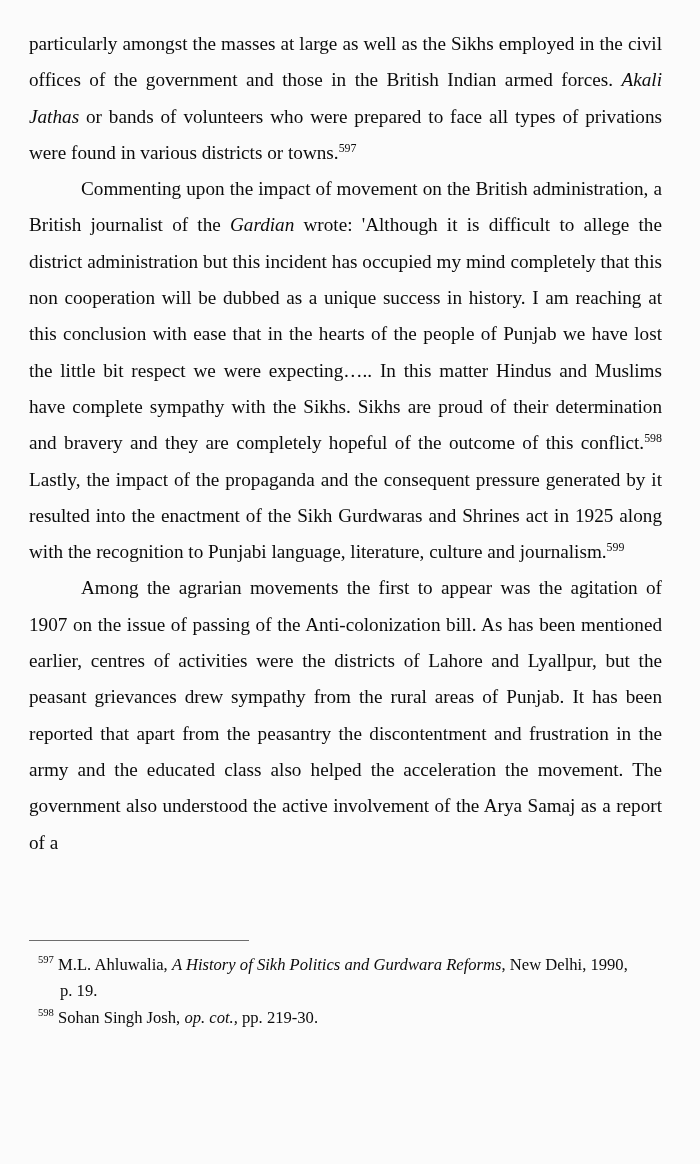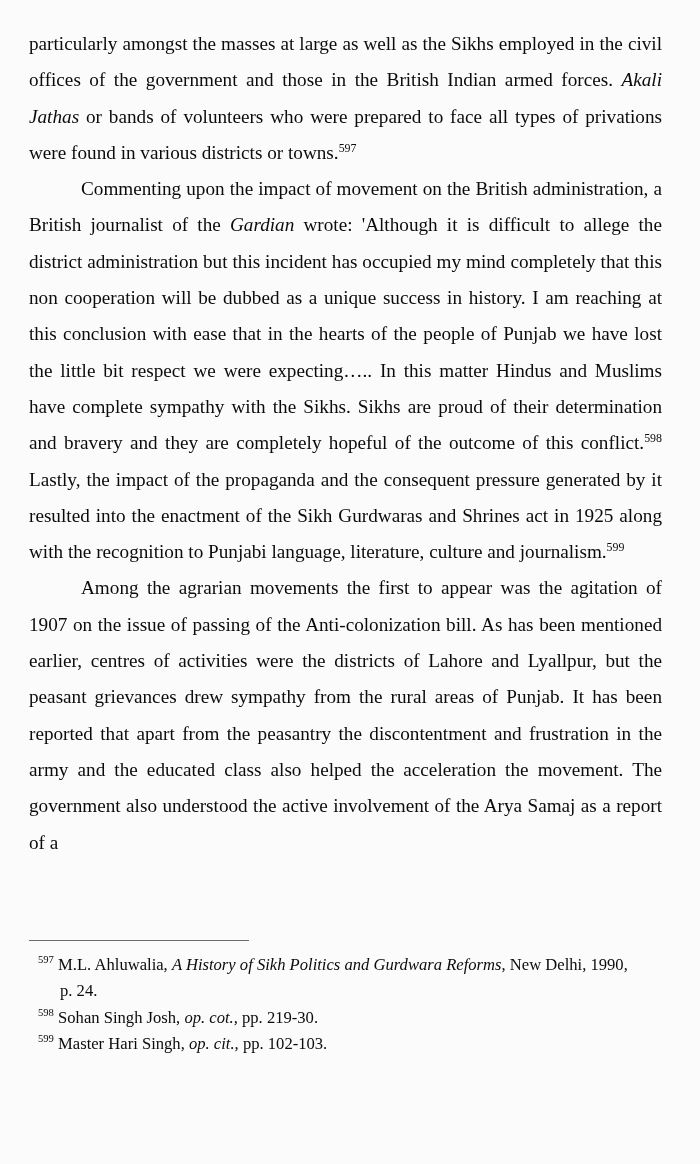--- a/index.html
+++ b/index.html
@@ -86,18 +86,17 @@
 
   <div class="body-text">
     <p class="para"><span>particularly amongst the masses at large as well as the Sikhs employed in the civil offices of the government and those in the British Indian armed forces.  </span><span class="ital">Akali Jathas</span><span> or bands of volunteers who were prepared to face all types of privations were found in various districts or towns.</span><sup>597</sup></p>
     <p class="para indent"><span>Commenting upon the impact of movement on the British administration, a British journalist of the </span><span class="ital">Gardian</span><span> wrote: 'Although it is difficult to allege the district administration but this incident has occupied my mind completely that this non cooperation will be dubbed as a unique success in history. I am reaching at this conclusion with ease that in the hearts of the people of Punjab we have lost the little bit respect we were expecting….. In this matter Hindus and Muslims have complete sympathy with the Sikhs.  Sikhs are proud of their determination and bravery and they are completely hopeful of the outcome of this conflict.</span><sup>598</sup><span>  Lastly, the impact of the propaganda and the consequent pressure generated by it resulted into the enactment of the Sikh Gurdwaras and Shrines act in 1925 along with the recognition to Punjabi language, literature, culture and journalism.</span><sup>599</sup></p>
     <p class="para indent"><span>Among the agrarian movements the first to appear was the agitation of 1907 on the issue of passing of the Anti-colonization bill.  As has been mentioned earlier, centres of activities were the districts of Lahore and Lyallpur, but the peasant grievances drew sympathy from the rural areas of Punjab.  It has been reported that apart from the peasantry the discontentment  and frustration in the army and the educated class also helped the acceleration the movement.   The government also understood the active involvement of the Arya Samaj as a report of a</span></p>
   </div>
 
   <div class="fn-rule"></div>
 
   <div class="footnotes">
-    <p class="fn"><sup>597</sup><span> M.L. Ahluwalia, </span><span class="ital">A History of Sikh Politics and Gurdwara Reforms</span><span>, New Delhi, 1990,</span><br><span class="fn-indent"></span><span>p. 24.</span></p>
+    <p class="fn"><sup>597</sup><span> M.L. Ahluwalia, </span><span class="ital">A History of Sikh Politics and Gurdwara Reforms</span><span>, New Delhi, 1990,</span><br><span class="fn-indent"></span><span>p. 19.</span></p>
     <p class="fn"><sup>598</sup><span> Sohan Singh Josh, </span><span class="ital">op. cot.,</span><span> pp. 219-30.</span></p>
-    <p class="fn"><sup>599</sup><span> Master Hari Singh, </span><span class="ital">op. cit.,</span><span> pp. 102-103.</span></p>
   </div>
 
 </div>
 
 </body></html>

